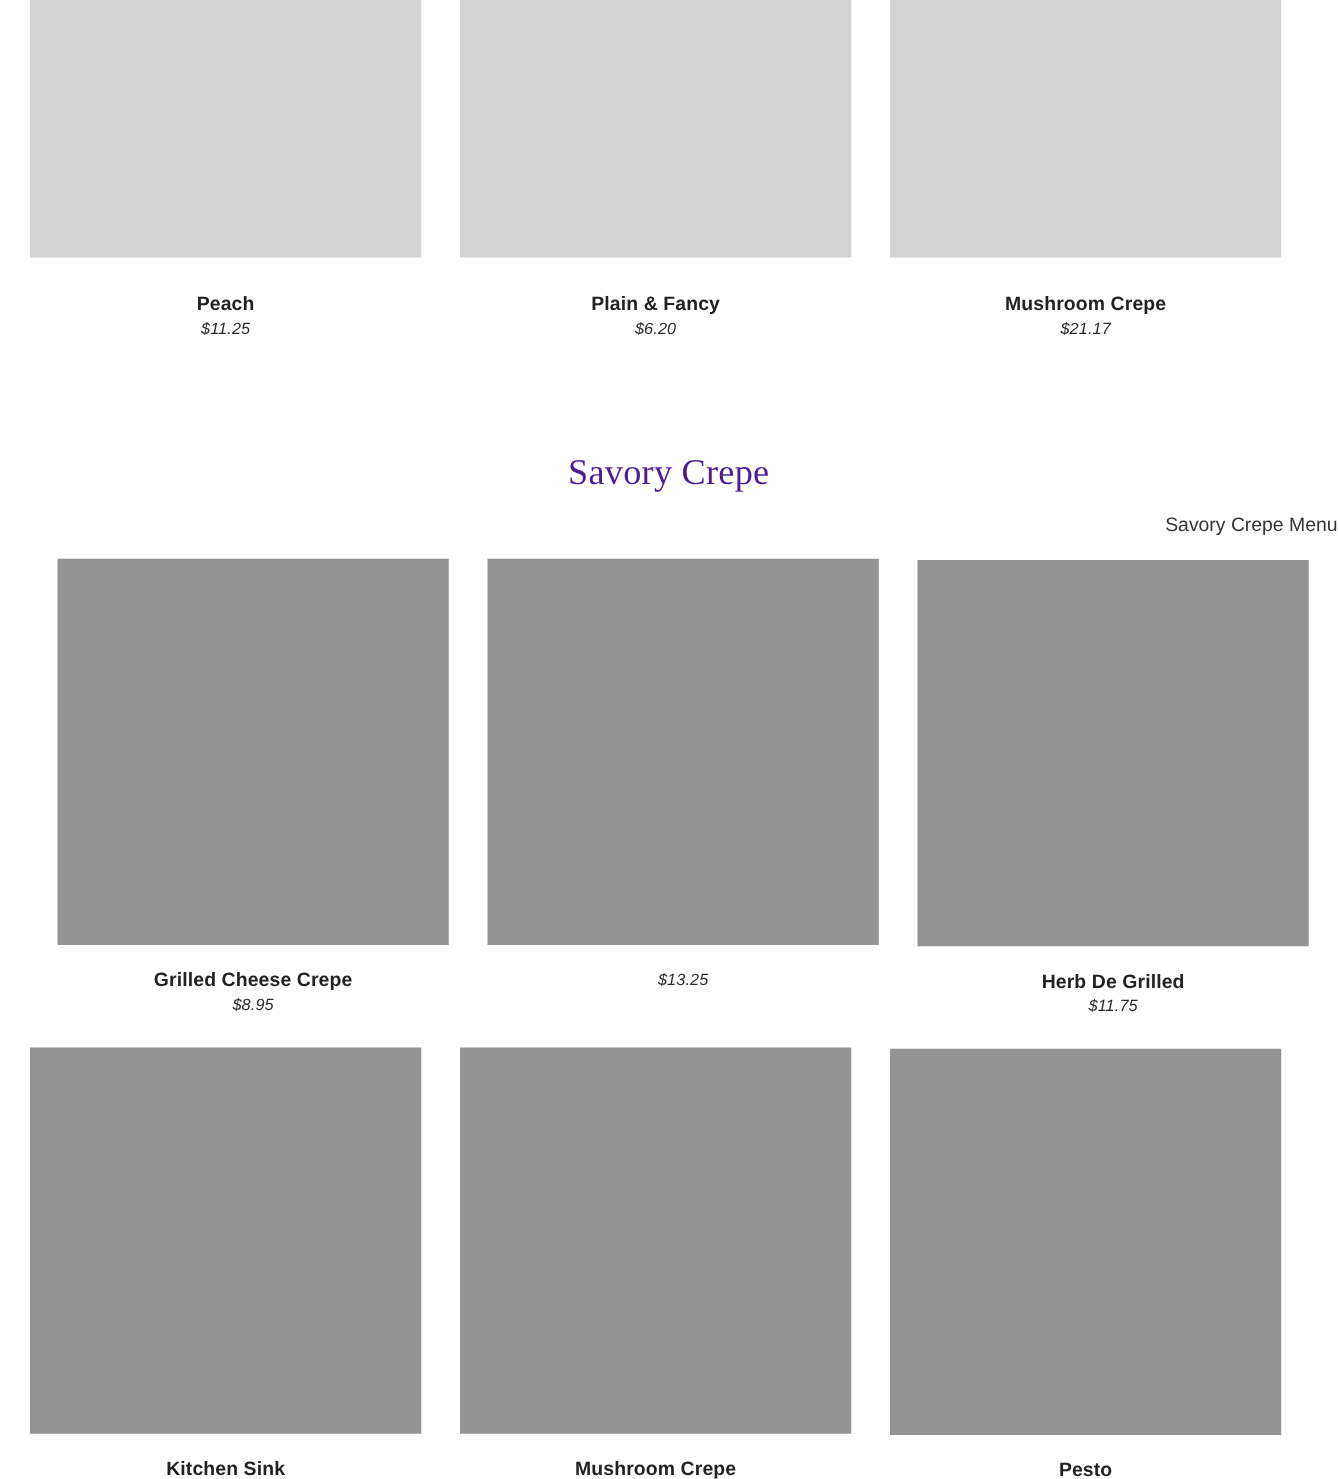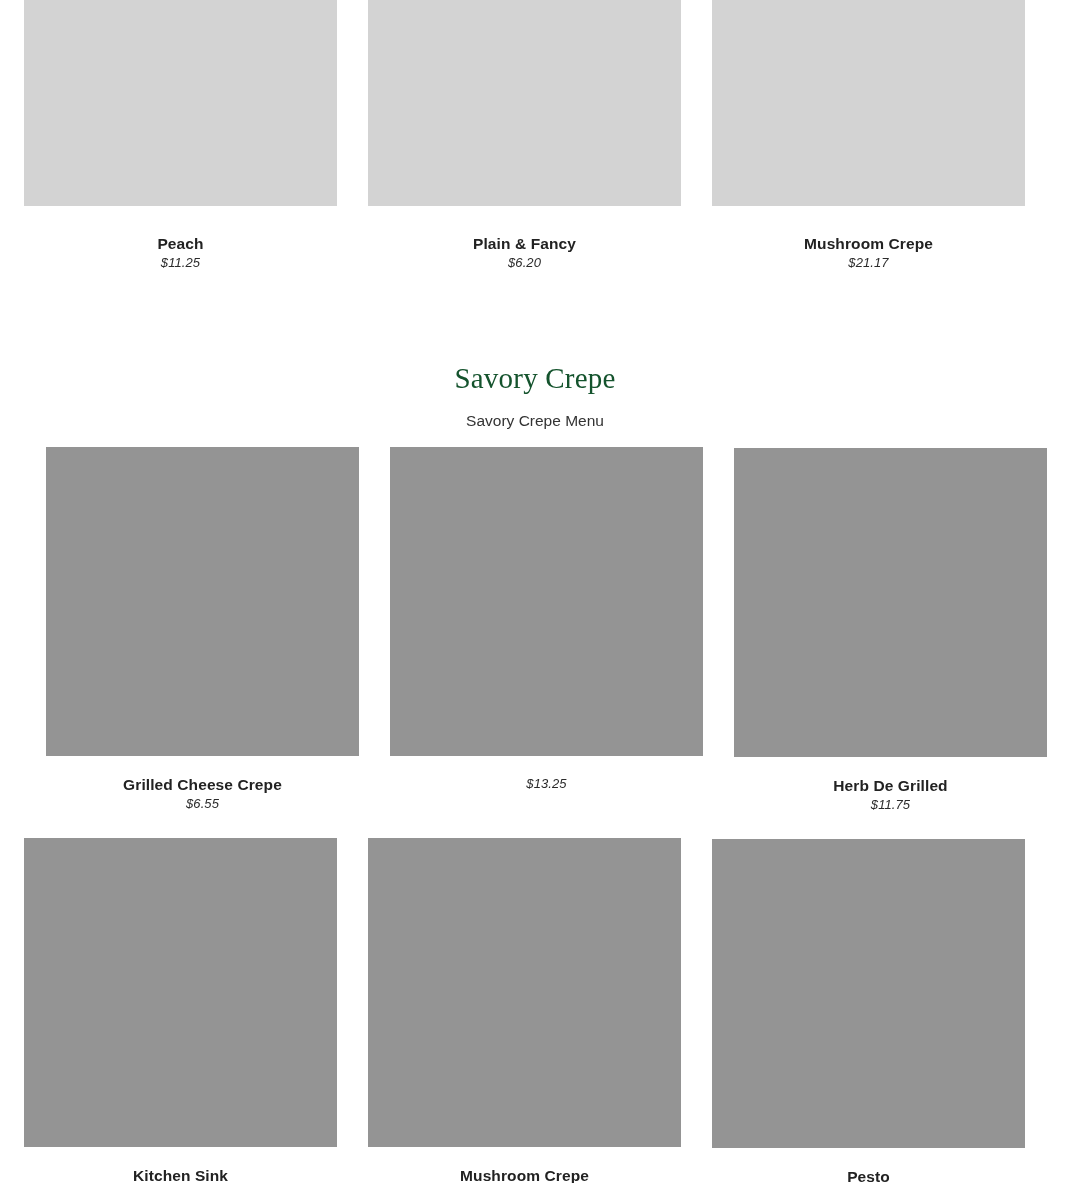--- a/index.html
+++ b/index.html
@@ -90,33 +90,34 @@
     text-align: center;
   }
 
   #savory-header { top: 360px; }
 
   .section-title {
     display: block;
     font-family: "Liberation Serif", serif;
     font-size: 29px;
     font-weight: 400;
-    color: #14532d;
+    color: #4c1d95;
     line-height: 1.25;
     letter-spacing: 0.2px;
   }
 
   .section-subtitle {
     display: block;
     margin-top: 15px;
     font-family: "Liberation Sans", sans-serif;
     font-size: 15.5px;
     font-weight: 400;
     color: #333333;
     line-height: 1.3;
+    text-align: right;
   }
 
   
   #savory-grid-row1 { top: 447px; padding-left: 22px; }
   #savory-grid-row2 { top: 838px; }
 
   #savory-grid-row1 .item-thumb,
   #savory-grid-row2 .item-thumb { height: 309px; }
 
   #savory-grid-row1 .item-caption,
@@ -163,21 +164,21 @@
     <span class="section-title">Savory Crepe</span>
     <span class="section-subtitle">Savory Crepe Menu</span>
   </div>
 
   <div class="menu-grid" id="savory-grid-row1">
 
     <div class="menu-item">
       <div class="item-thumb savory" style="background: rgb(148, 148, 148);"></div>
       <div class="item-caption">
         <span class="item-title">Grilled Cheese Crepe</span>
-        <span class="item-price">$6.55</span>
+        <span class="item-price">$8.95</span>
       </div>
     </div>
 
     <div class="menu-item">
       <div class="item-thumb savory" style="background: rgb(148, 148, 148);"></div>
       <div class="item-caption">
         <span class="item-price">$13.25</span>
       </div>
     </div>
 

